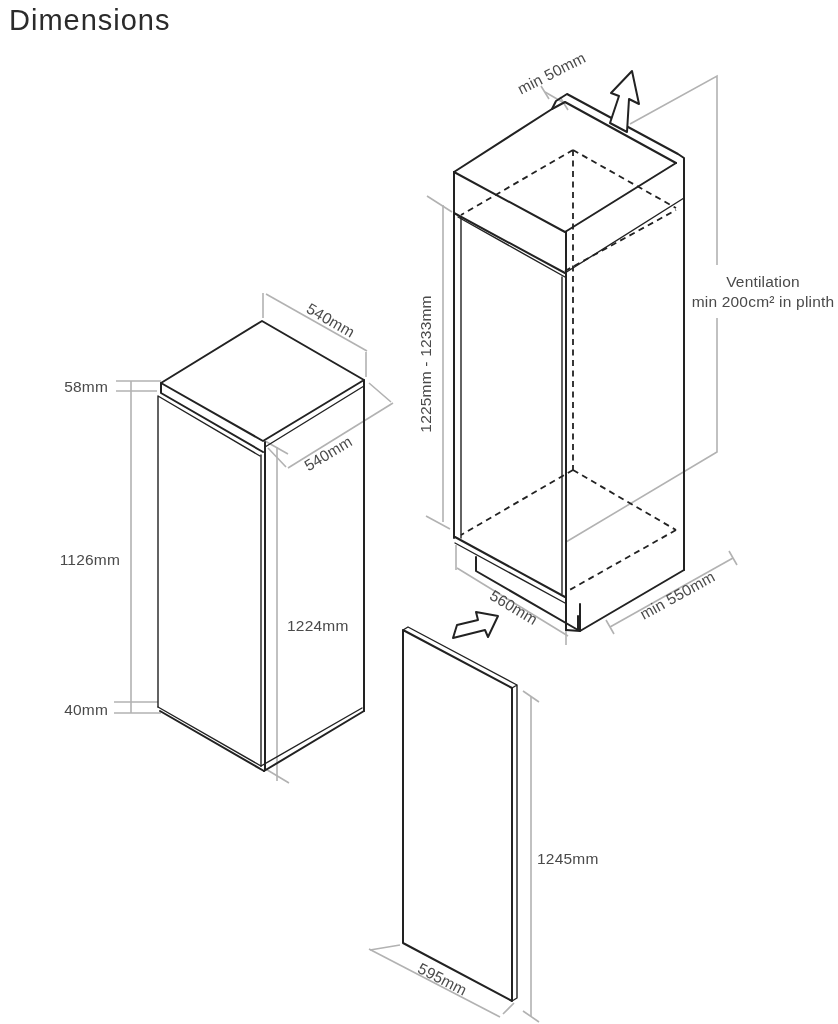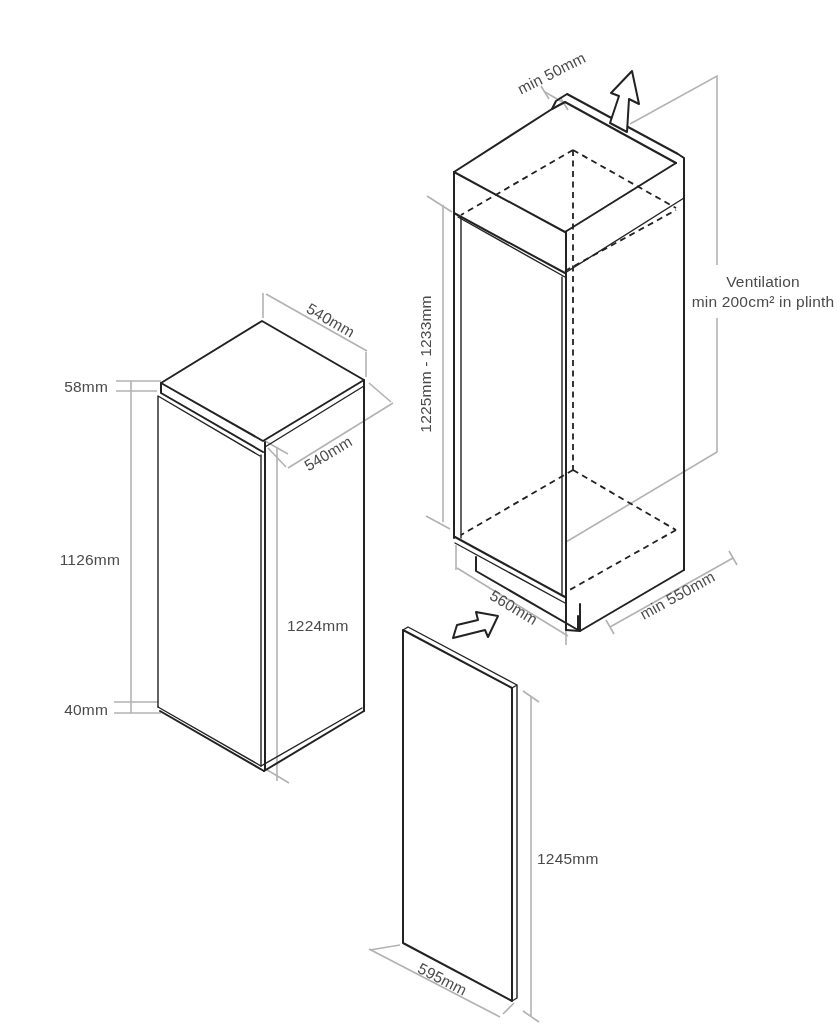--- a/index.html
+++ b/index.html
@@ -20,20 +20,21 @@
   .thin{stroke:var(--line,#222);stroke-width:1.4;fill:none;stroke-linejoin:round;stroke-linecap:round;}
   .dash{stroke:var(--line,#222);stroke-width:1.8;fill:none;stroke-dasharray:6 4.5;stroke-linecap:butt;}
   .dim{stroke:var(--dim,#b2b2b2);stroke-width:1.6;fill:none;stroke-linecap:butt;}
   .arrow{fill:#ffffff;stroke:var(--line,#222);stroke-width:2;stroke-linejoin:round;}
   .lbl{font-family:"Liberation Sans",sans-serif;font-size:15.5px;letter-spacing:0.2px;fill:var(--label,#4a4a4a);}
 </style>
 </head>
 <body>
 
 <div id="stage">
+  <div id="title">Dimensions</div>
 
   <svg width="838" height="1024" viewBox="0 0 838 1024">
 
     <g>
 
       <g>
         <path class="dim" d="M131,381 L131,713"></path>
         <path class="dim" d="M116,381 L161,381 M116,391 L157,391 M114,702 L158,702 M114,713 L161,713"></path>
         <path class="dim" d="M277,447 L277,781"></path>
         <path class="dim" d="M265,441 L288,454 M264,768 L289,783"></path>

